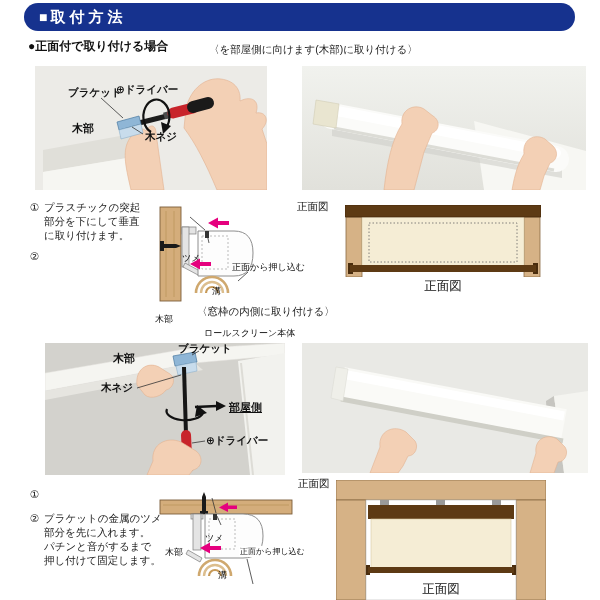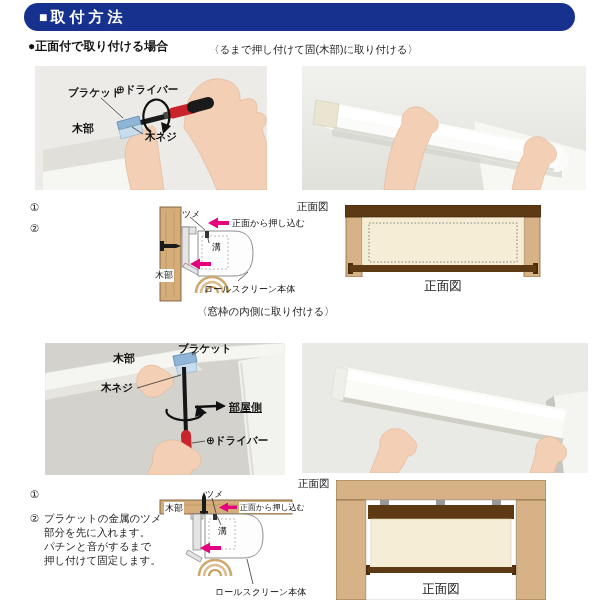--- a/index.html
+++ b/index.html
@@ -17,38 +17,38 @@
   
   .photo{overflow:hidden;}
   .photo svg{position:absolute;left:0;top:0;}
   .plabel{position:absolute;font-size:10.5px;color:#111;white-space:nowrap;font-weight:bold;}
   
   .steps{display:flex;flex-direction:column;gap:7px;}
   .step{display:flex;font-size:10.5px;line-height:14px;color:#222;}
   .step .num{flex:none;width:14px;}
   .step .txt{white-space:pre-line;}
   
-  .dlabel{position:absolute;font-size:9px;color:#111;white-space:nowrap;}
+  .dlabel{position:absolute;font-size:9px;color:#111;white-space:nowrap;margin-top:44px;}
   .wood-tag{background:#fff;padding:0 1px;}
   .push-tag{background:#fff;padding:0 1px;font-size:8px;}
   .fv-label{font-size:10.5px;color:#111;}
   .fv-caption{font-size:12.5px;color:#111;text-align:center;}
 </style>
 </head>
 <body>
 
 <div class="page">
 
   <div class="abs header-bar">
     <span class="sq">■</span>
     <span class="ttl">取付方法</span>
   </div>
 
   <div class="abs sec-head" style="left:28px;top:38px;">●正面付で取り付ける場合</div>
-  <div class="abs sec-sub" style="left:209px;top:43px;">〈るまで押し付けて固(木部)に取り付ける〉</div>
+  <div class="abs sec-sub" style="left:209px;top:43px;">〈を部屋側に向けます(木部)に取り付ける〉</div>
 
   <div class="abs photo" style="left:35px;top:66px;width:232px;height:124px;">
     <svg width="232" height="124" viewBox="0 0 232 124">
       <rect x="0" y="0" width="232" height="124" fill="#ecebe7"></rect>
 
       <polygon points="8,84 96,68 104,90 8,106" fill="#e0dfd9"></polygon>
       <polygon points="8,106 104,90 122,124 8,124" fill="#f6f6f2"></polygon>
 
       <path d="M96,124 C90,98 87,84 95,72 C99,64 107,60 111,65 C115,57 121,59 121,67 L129,124 Z" fill="#f3d0b5" stroke="#e2b191" stroke-width="0.6"></path>
 
@@ -90,20 +90,23 @@
       <line x1="32" y1="62" x2="252" y2="104" stroke="#dcdcd6" stroke-width="3"></line>
       <polygon points="14,34 37,38 34,62 11,58" fill="#e9e5d0" stroke="#d2cdb6" stroke-width="0.6"></polygon>
       <path d="M100,58 C98,44 112,37 122,43 L131,50 C139,55 137,65 130,67 L122,86 L112,124 L82,124 C85,96 90,74 100,58 Z" fill="#f3d0b5" stroke="#e2b191" stroke-width="0.6"></path>
       <path d="M222,88 C220,73 233,67 243,73 L251,80 C257,86 255,95 248,97 L242,110 L238,124 L210,124 C213,107 216,98 222,88 Z" fill="#f3d0b5" stroke="#e2b191" stroke-width="0.6"></path>
     </svg>
   </div>
 
   <div class="abs steps" style="left:30px;top:200px;width:128px;">
     <div class="step">
       <span class="num">①</span>
+      <span class="txt">プラスチックの突起
+部分を下にして垂直
+に取り付けます。</span>
     </div>
     <div class="step">
       <span class="num">②</span>
     </div>
   </div>
 
   <div class="abs" style="left:152px;top:203px;width:138px;height:105px;">
     <svg width="138" height="105" viewBox="0 0 138 105">
       <rect x="8" y="4" width="21" height="94" fill="#d4ad7b" stroke="#7c5e3a" stroke-width="0.9"></rect>
       <line x1="14" y1="8" x2="14" y2="94" stroke="#c09a63" stroke-width="1"></line>

